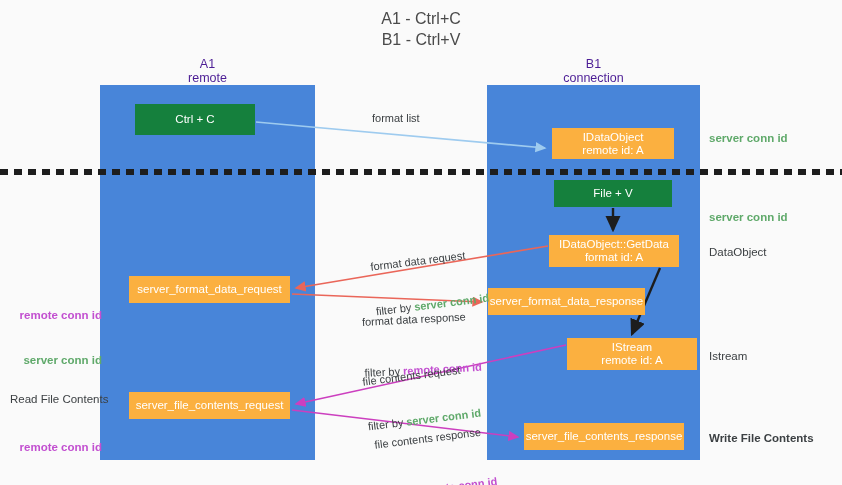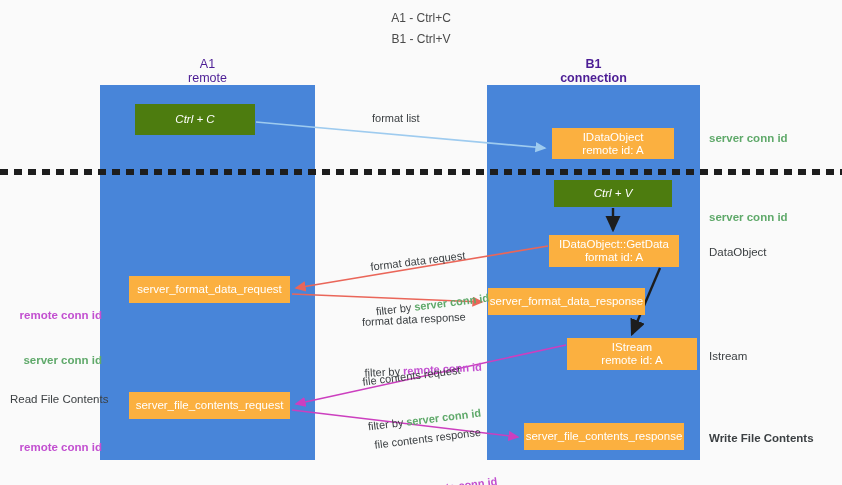--- a/index.html
+++ b/index.html
@@ -17,36 +17,36 @@
     position: absolute;
     left: 0; top: 0;
     width: 842px; height: 485px;
   }
   .abs { position: absolute; }
 
   
   .title {
     top: 8px; left: 0; width: 842px;
     text-align: center;
-    font-size: 12px;
+    font-size: 16px;
     line-height: 21px;
     color: #4a4a4a;
     white-space: pre;
   }
 
   
   .lane-head {
     font-size: 12.5px;
     line-height: 14px;
     text-align: center;
     color: #4c1d95;
     white-space: pre;
   }
   #lane-head-a1 { top: 57px; left: 100px; width: 215px; }
-  #lane-head-b1 { top: 57px; left: 487px; width: 213px; font-weight: bold; }
+  #lane-head-b1 { top: 57px; left: 487px; width: 213px; }
 
   
   .lane {
     background: #4885d9;
     top: 85px;
     height: 375px;
   }
   #lane-a1 { left: 100px; width: 215px; }
   #lane-b1 { left: 487px; width: 213px; }
 
@@ -65,21 +65,21 @@
     flex-direction: column;
     align-items: center;
     justify-content: center;
     text-align: center;
     color: #ffffff;
     font-size: 11.5px;
     line-height: 13px;
     white-space: pre;
     padding: 2px 4px;
   }
-  .node.green { background: #4d7c0f; font-style: italic; }
+  .node.green { background: #15803d; }
   .node.orange { background: #fbb040; }
 
   #node-ctrl-c      { left: 135px; top: 104px; width: 120px; height: 31px; }
   #node-idataobject { left: 552px; top: 128px; width: 122px; height: 31px; text-align: center; }
   #node-ctrl-v      { left: 554px; top: 180px; width: 118px; height: 27px; }
   #node-getdata     { left: 549px; top: 235px; width: 130px; height: 32px; }
   #node-fmt-req     { left: 129px; top: 276px; width: 161px; height: 27px; }
   #node-fmt-resp    { left: 488px; top: 288px; width: 157px; height: 27px; }
   #node-istream     { left: 567px; top: 338px; width: 130px; height: 32px; }
   #node-file-req    { left: 129px; top: 392px; width: 161px; height: 27px; }
@@ -185,21 +185,21 @@
     <line x1="566" y1="345" x2="296" y2="404" stroke="#cc3fbf" stroke-width="1.6" marker-end="url(#ah-mag)"></line>
 
     <line x1="292" y1="410" x2="518" y2="437" stroke="#cc3fbf" stroke-width="1.6" marker-end="url(#ah-mag)"></line>
   </svg>
 
   <div class="abs" id="separator"></div>
 
   <div class="abs node green" id="node-ctrl-c">Ctrl + C</div>
   <div class="abs node orange" id="node-idataobject">IDataObject
 remote id: A</div>
-  <div class="abs node green" id="node-ctrl-v">Ctrl + V</div>
+  <div class="abs node green" id="node-ctrl-v">File + V</div>
   <div class="abs node orange" id="node-getdata">IDataObject::GetData
 format id: A</div>
   <div class="abs node orange" id="node-fmt-req">server_format_data_request</div>
   <div class="abs node orange" id="node-fmt-resp">server_format_data_response</div>
   <div class="abs node orange" id="node-istream">IStream
 remote id: A</div>
   <div class="abs node orange" id="node-file-req">server_file_contents_request</div>
   <div class="abs node orange" id="node-file-resp">server_file_contents_response</div>
 
   <div class="abs edge-label" id="lbl-format-list">format list</div>

